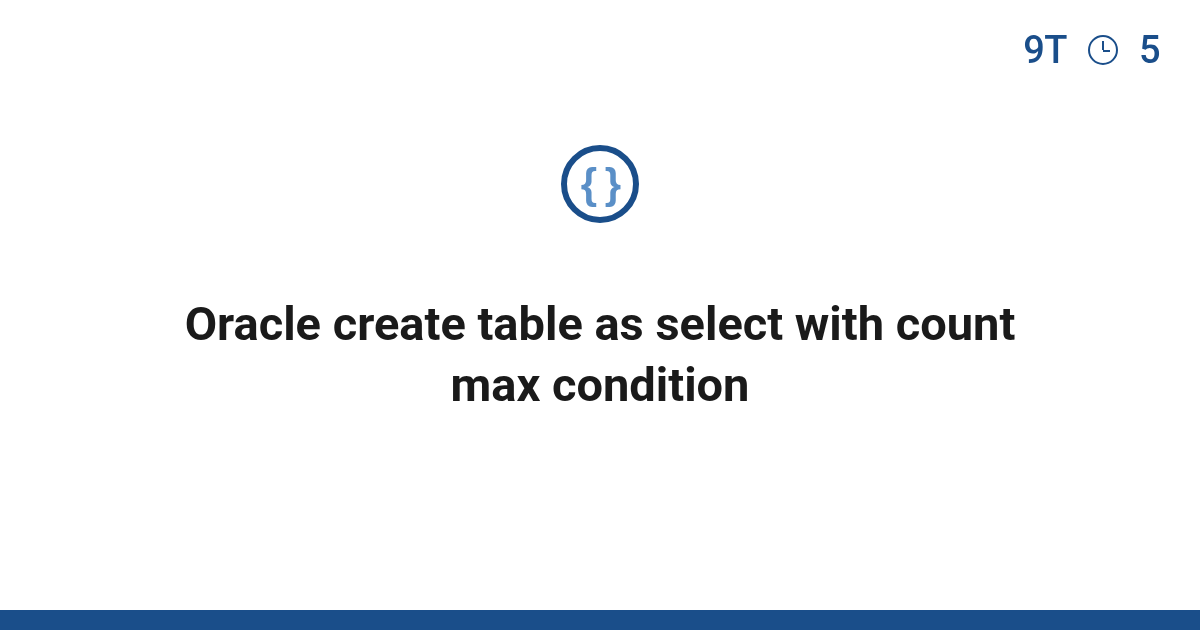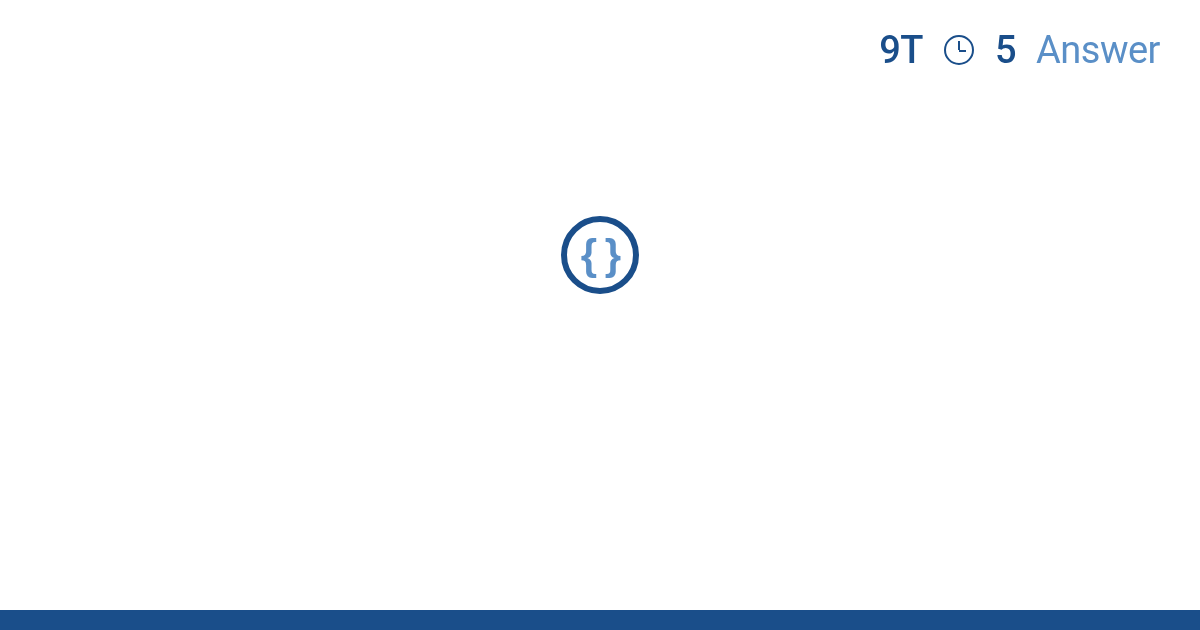--- a/index.html
+++ b/index.html
@@ -118,22 +118,22 @@
       background: #1a4e8a;
     }
   </style>
 </head>
 <body>
 
 <div class="logo">
   <span class="logo-9t">9T</span>
     <span class="logo-clock"></span>
     <span class="logo-5">5</span>
-    <span class="logo-answer">Answer</span>
 </div>
 
 <div class="content">
   <div class="category-icon">
     <span class="category-icon-braces">{ }</span>
   </div>
+  <h1 class="title">Oracle create table as select with count max condition</h1>
 </div>
 
 <div class="footer-bar"></div>
 
 </body></html>

